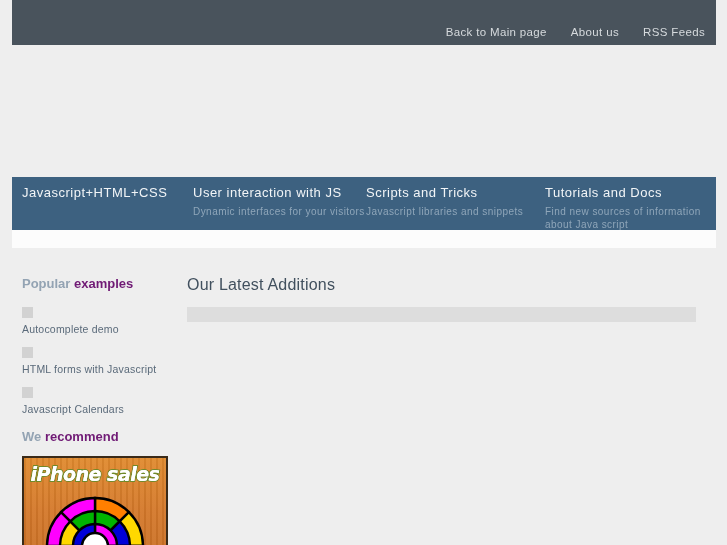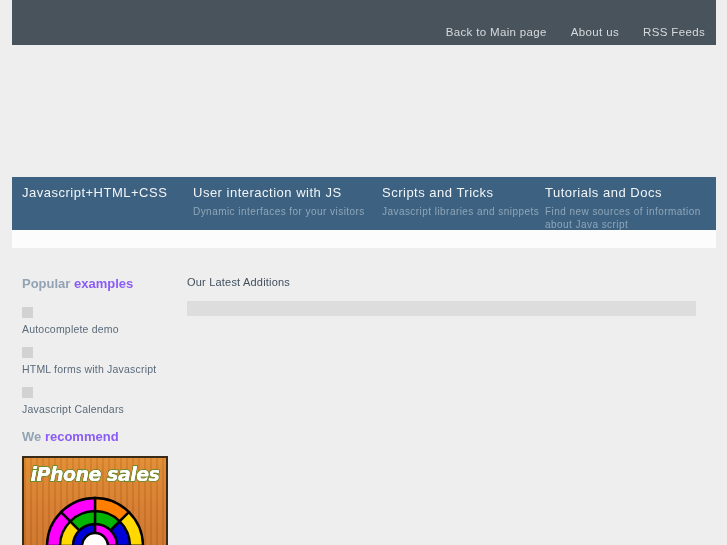--- a/index.html
+++ b/index.html
@@ -76,21 +76,21 @@
   }
   .nav-col-sub {
     display: block;
     color: #8fa6b9;
     font-size: 10px;
     letter-spacing: 0.45px;
     line-height: 13px;
   }
   #nav-col-0 { left: 10px;  width: 175px; }
   #nav-col-1 { left: 181px; width: 172px; }
-  #nav-col-2 { left: 370px; width: 172px; }
+  #nav-col-2 { left: 354px; width: 172px; }
   #nav-col-3 { left: 533px; width: 170px; }
 
   
   #white-strip {
     position: absolute;
     left: 12px;
     top: 230px;
     width: 704px;
     height: 18px;
     background: #fcfcfc;
@@ -113,21 +113,21 @@
     top: 28px;
     width: 150px;
   }
   .side-heading {
     font-size: 13px;
     font-weight: bold;
     margin: 0 0 16px 0;
     white-space: nowrap;
   }
   .side-heading .hl { color: #93a3b3; }
-  .side-heading .rest { color: #8b5cf6; }
+  .side-heading .rest { color: #701a75; }
 
   .side-item {
     margin-bottom: 12px;
   }
   .side-bullet {
     display: block;
     width: 11px;
     height: 11px;
     background: #d2d2d2;
     margin-bottom: 5px;
@@ -181,21 +181,21 @@
 
   
   #main-col {
     position: absolute;
     left: 187px;
     top: 28px;
     width: 510px;
   }
   #main-title {
     margin: 0;
-    font-size: 11px;
+    font-size: 16px;
     font-weight: normal;
     color: #41505e;
     letter-spacing: 0.2px;
   }
   #main-placeholder-bar {
     margin-top: 13px;
     width: 509px;
     height: 15px;
     background: #dddddd;
   }

